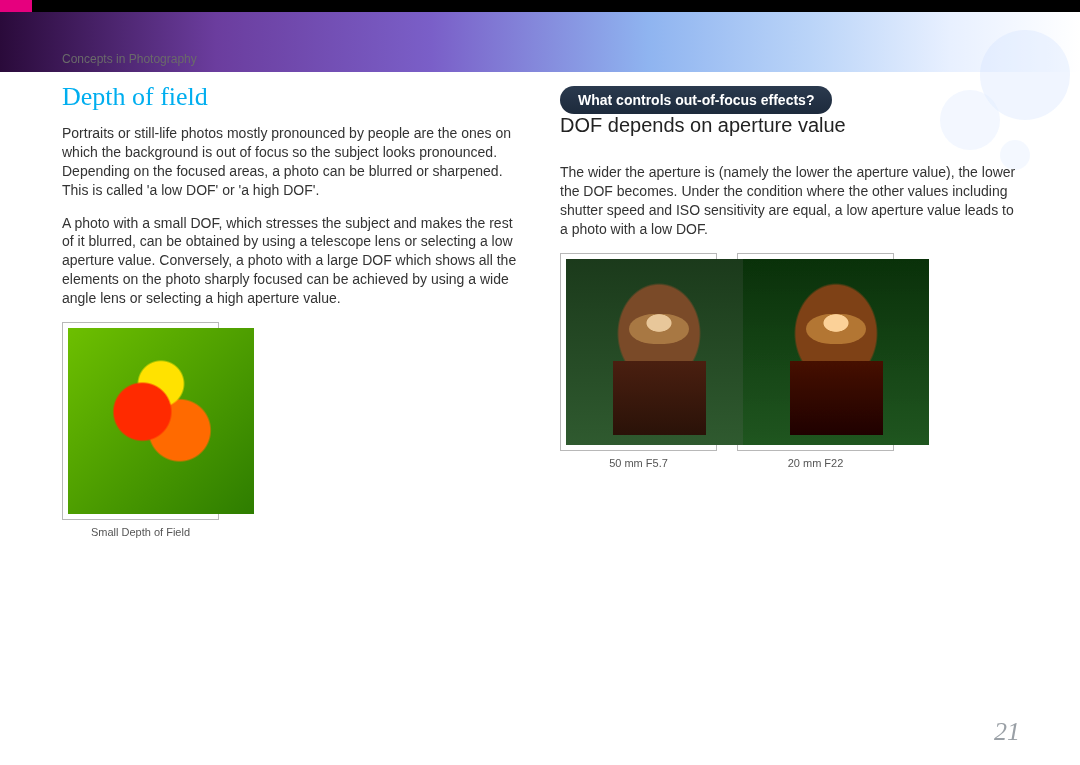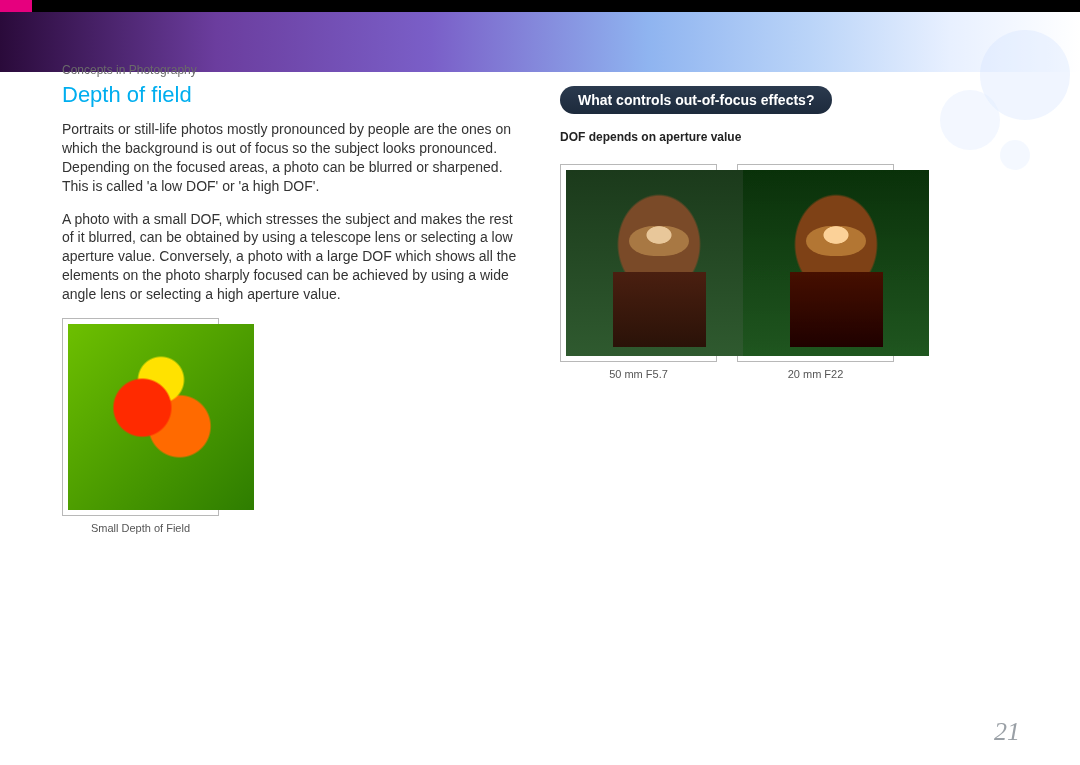--- a/index.html
+++ b/index.html
@@ -24,54 +24,54 @@
   .bokeh {
     position: absolute; right: 0; top: 30px; width: 200px; height: 200px; opacity: .55;
   }
   .bokeh span {
     position: absolute; border-radius: 50%; background: rgba(200,220,255,.5);
   }
   .bokeh .b1 { width: 90px; height: 90px; right: 10px; top: 0; }
   .bokeh .b2 { width: 60px; height: 60px; right: 80px; top: 60px; background: rgba(200,220,255,.4);}
   .bokeh .b3 { width: 30px; height: 30px; right: 50px; top: 110px; background: rgba(200,220,255,.35);}
   .breadcrumb {
-    position: absolute; top: 63px; left: 62px;
+    position: absolute; top: 52px; left: 62px;
     font-size: 12px; color: #6a6a6a;
   }
   .content {
     position: absolute; top: 82px; left: 62px; right: 62px; bottom: 40px;
     display: flex; gap: 40px;
   }
   .col { flex: 1; }
   .page-title {
-    font-size: 22px; font-weight: 400; color: #00aeef; margin-bottom: 12px;
+    font-size: 26px; font-weight: 400; color: #00aeef; margin-bottom: 12px; font-family: Liberation Serif, serif;
   }
   .body-text {
     font-size: 14px; line-height: 1.35; color: #333; margin-bottom: 14px;
   }
   .img-row { display: flex; gap: 20px; margin-top: 8px; }
   .img-card { width: 157px; }
   .img-frame {
     border: 1px solid #b8b8b8; padding: 5px; background: #fff;
   }
   .img-box {
     width: 186px; height: 186px; background: #ddd; position: relative; overflow: hidden;
   }
   .caption {
     text-align: center; font-size: 11px; color: #555; margin-top: 6px;
   }
   .pill {
     display: inline-block;
     background: linear-gradient(#2b3a4e, #1d2a3c);
     color: #fff; font-size: 14px; font-weight: 600;
     padding: 6px 18px; border-radius: 14px;
-    margin-bottom: 16px; margin-top: 4px;
+    margin-top: 4px;
   }
   .sub-heading {
-    font-size: 12px; font-weight: 700; color: #222; margin-bottom: 20px;
+    font-size: 20px; font-weight: 400; color: #222; margin-bottom: 26px;
   }
   .page-number {
     position: absolute; bottom: 18px; right: 60px;
     font-size: 26px; font-style: italic; color: #9aa0a6; font-family: Georgia, serif;
   }
   
   .tulip {
     background: radial-gradient(circle at 40% 45%, #ff2a00 0 28px, transparent 30px),
                 radial-gradient(circle at 50% 30%, #ffe200 0 22px, transparent 24px),
                 radial-gradient(circle at 60% 55%, #ff6a00 0 30px, transparent 32px),
@@ -137,20 +137,21 @@
           <div class="img-box tulip"></div>
         </div>
         <div class="caption">Small Depth of Field</div>
       </div>
     </div>
   </div>
 
   <div class="col">
     <div class="pill">What controls out-of-focus effects?</div>
     <h2 class="sub-heading">DOF depends on aperture value</h2>
+    <p class="body-text">The wider the aperture is (namely the lower the aperture value), the lower the DOF becomes. Under the condition where the other values including shutter speed and ISO sensitivity are equal, a low aperture value leads to a photo with a low DOF.</p>
 
     <div class="img-row">
       <div class="img-card">
         <div class="img-frame">
           <div class="img-box grinder"></div>
         </div>
         <div class="caption">50 mm F5.7</div>
       </div>
       <div class="img-card">
         <div class="img-frame">

